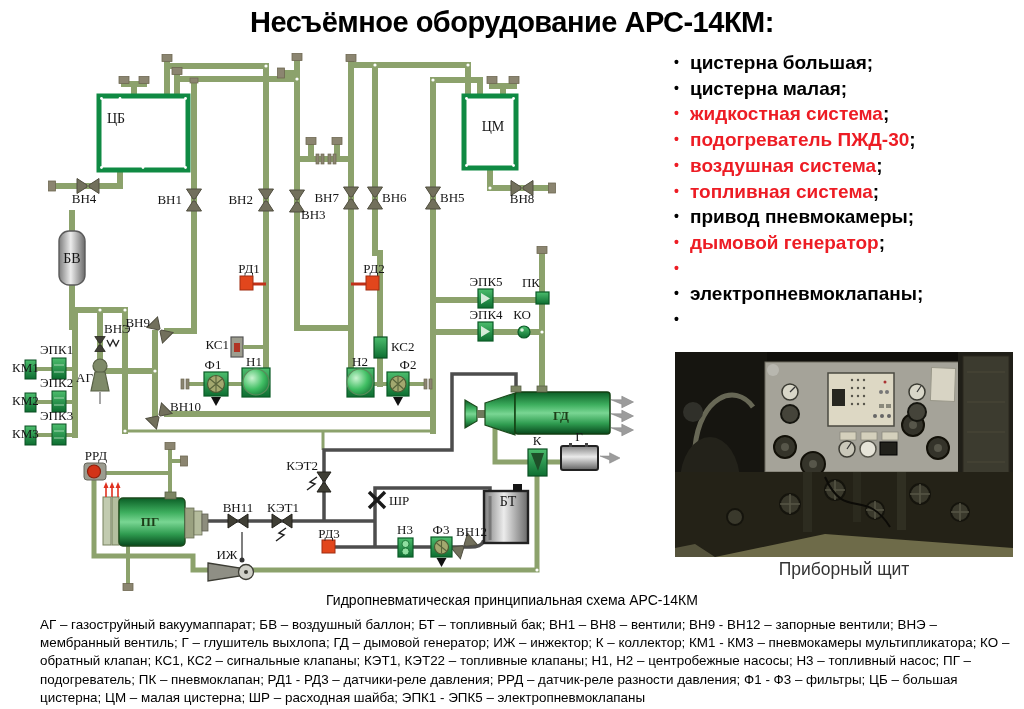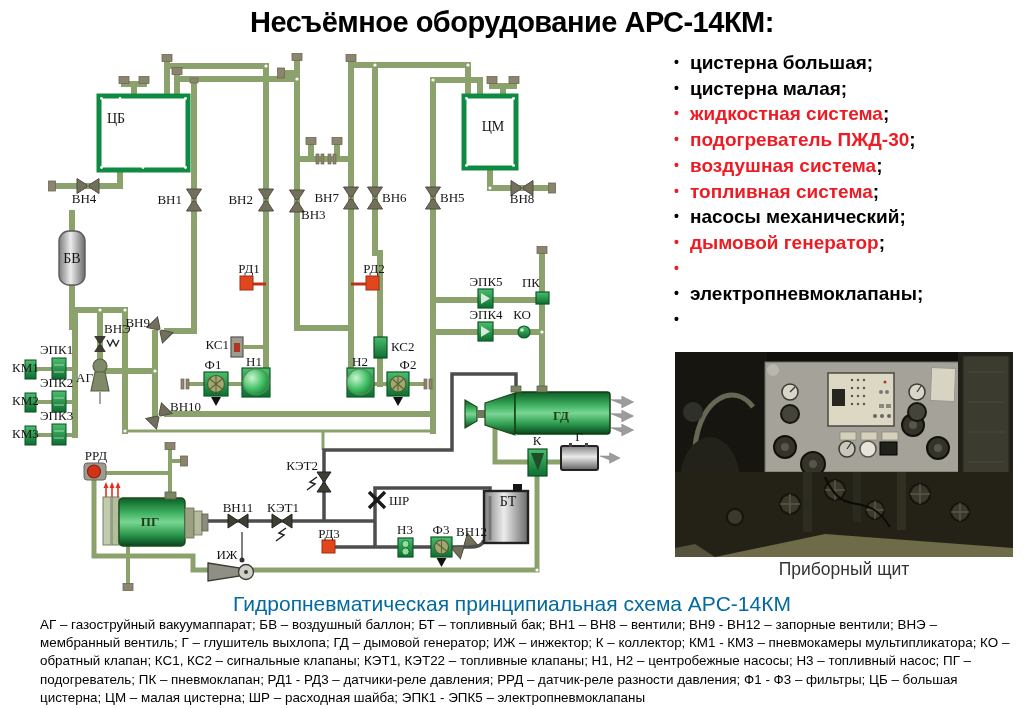--- a/index.html
+++ b/index.html
@@ -17,21 +17,21 @@
   
   .schematic{position:absolute;left:0;top:0;}
   .lbl{font-family:"Liberation Serif",serif;font-size:13px;fill:#151515;}
   .lbl-big{font-family:"Liberation Serif",serif;font-size:14px;fill:#151515;}
   .lbl-dk{font-family:"Liberation Serif",serif;font-size:13px;fill:#1d3d18;font-weight:bold;}
   
   .photo{position:absolute;left:675px;top:352px;width:338px;height:205px;background:#1a1913;}
   .photo-caption{position:absolute;left:675px;top:559px;width:338px;text-align:center;
                  font-size:17.5px;color:#333;}
   .subtitle{position:absolute;left:0;right:0;top:592px;text-align:center;
-            font-size:21px;color:#0369a1;}
+            font-size:14px;color:#000000;}
   .legend{position:absolute;left:8px;right:6px;top:616px;font-size:13.4px;
           line-height:1.36;color:#000;text-align:left;margin-left:32px;}
 </style>
 </head>
 <body>
 
 <div class="slide">
 
   <div class="page-title">Несъёмное оборудование АРС-14КМ:</div>
 
@@ -412,21 +412,21 @@
     <div class="bullet-item red">
         <span class="marker">•</span>
         <span><span>воздушная система</span><span class="punct">;</span></span>
       </div>
     <div class="bullet-item red">
         <span class="marker">•</span>
         <span><span>топливная система</span><span class="punct">;</span></span>
       </div>
     <div class="bullet-item black">
         <span class="marker">•</span>
-        <span><span>насосы механический</span><span class="punct">;</span></span>
+        <span><span>привод пневмокамеры</span><span class="punct">;</span></span>
       </div>
     <div class="bullet-item red">
         <span class="marker">•</span>
         <span><span>дымовой генератор</span><span class="punct">;</span></span>
       </div>
     <div class="bullet-item red">
         <span class="marker">•</span>
       </div>
     <div class="bullet-item black">
         <span class="marker">•</span>

